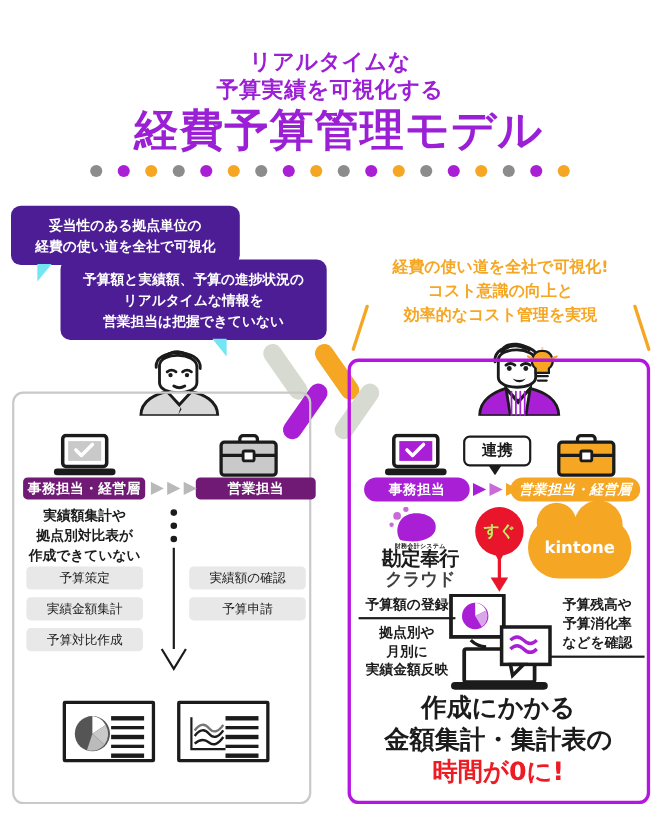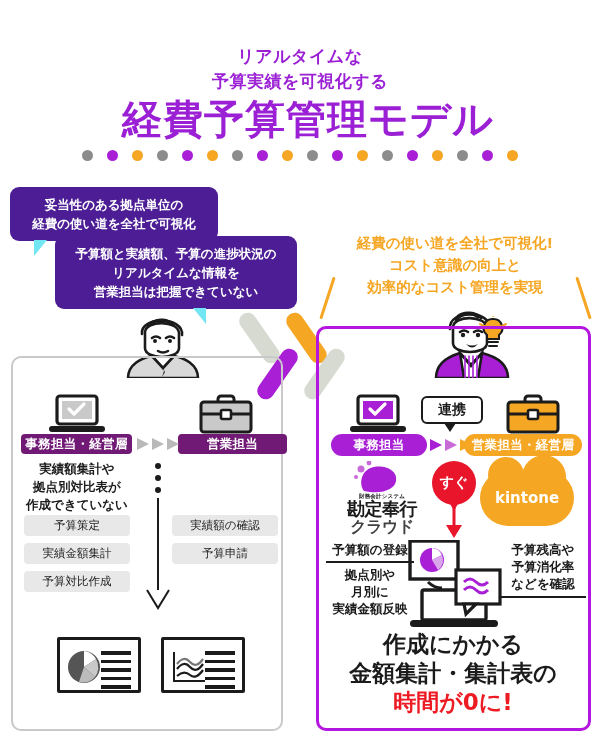--- a/index.html
+++ b/index.html
@@ -7,21 +7,21 @@
     width:600px; height:743px; background:#ffffff;
     font-family:"DejaVu Sans","Liberation Sans",sans-serif;
     position:relative; overflow:hidden;
   }
   .stage { position:absolute; inset:0; }
 
   
   .subtitle {
     position:absolute; left:0; right:0; top:44px;
     text-align:center; color:#9B1FD4; font-weight:bold;
-    font-size:17px; line-height:25px; letter-spacing:0.5px;
+    font-size:20px; line-height:25px; letter-spacing:0.5px;
   }
   .maintitle {
     position:absolute; left:0; right:0; top:96px;
     text-align:center; color:#9B1FD4; font-weight:bold;
     font-size:40px; line-height:46px; letter-spacing:1px;padding-left:16px;
   }
   .dotrow {
     position:absolute; left:0; right:0; top:150px;
     display:flex; justify-content:center; gap:14px;
   }
@@ -69,21 +69,21 @@
   #panel-right { left:316px; top:326px; width:275px; height:405px; border:3px solid #B415E0; }
 
   
   .tag {
     position:absolute; border-radius:4px; color:#fff; font-weight:bold;
     font-size:12.5px; text-align:center; line-height:20px; height:20px;
     letter-spacing:0.3px;
   }
   .tag.dark   { background:#701a75; }
   .tag.purple { background:#A81FD6; border-radius:11px; }
-  .tag.orange { background:#F5A623; border-radius:11px; }
+  .tag.orange { background:#F5A623; border-radius:11px;font-style:italic; }
 
   
   .chip {
     position:absolute; background:#E8E8E8; color:#1B1B1B;
     font-size:11.5px; text-align:center; line-height:21px;
     height:21px; border-radius:4px; width:106px;
   }
   .note {
     position:absolute; font-weight:bold; color:#1B1B1B;
     font-size:12.5px; line-height:18px; text-align:center;
@@ -101,21 +101,21 @@
   }
   .cloud-kintone::before, .cloud-kintone::after {
     content:""; position:absolute; background:#F5A623; border-radius:50%;
   }
   .cloud-kintone::before { width:36px; height:36px; left:8px;  top:-13px; }
   .cloud-kintone::after  { width:44px; height:44px; right:8px; top:-15px; }
   .cloud-kintone span { position:relative; z-index:2; }
 
   .sugu {
     position:absolute; left:432px; top:461px; width:44px; height:44px;
-    background:#E8152B; border-radius:50%; color:#ffffff; font-weight:bold;
+    background:#E8152B; border-radius:50%; color:#bef264; font-weight:bold;
     font-size:14px; display:flex; align-items:center; justify-content:center;
   }
   .sugu-tail {
     position:absolute; left:448px; top:500px; width:0; height:0;
     border-style:solid; border-width:11px 6px 0 6px;
     border-color:#E8152B transparent transparent transparent;
   }
 
   .renkei {
     position:absolute; left:421px; top:396px; width:62px; height:28px;

